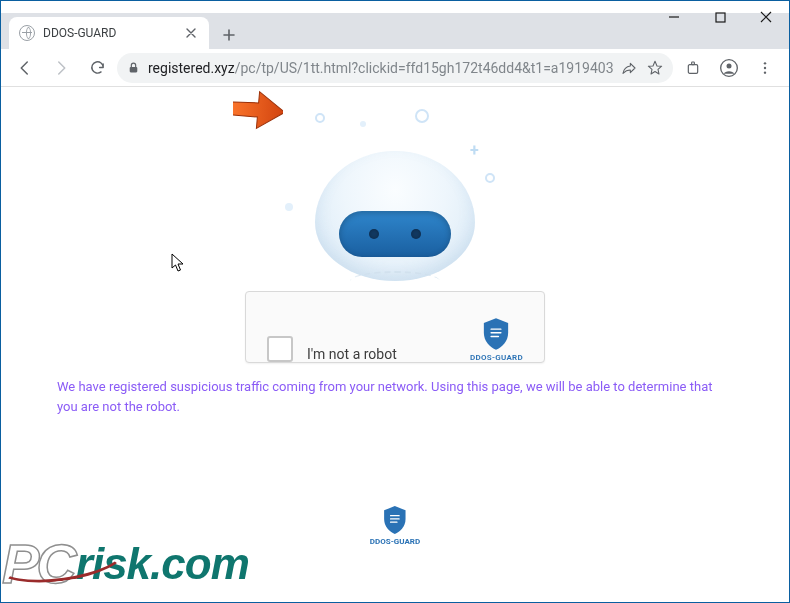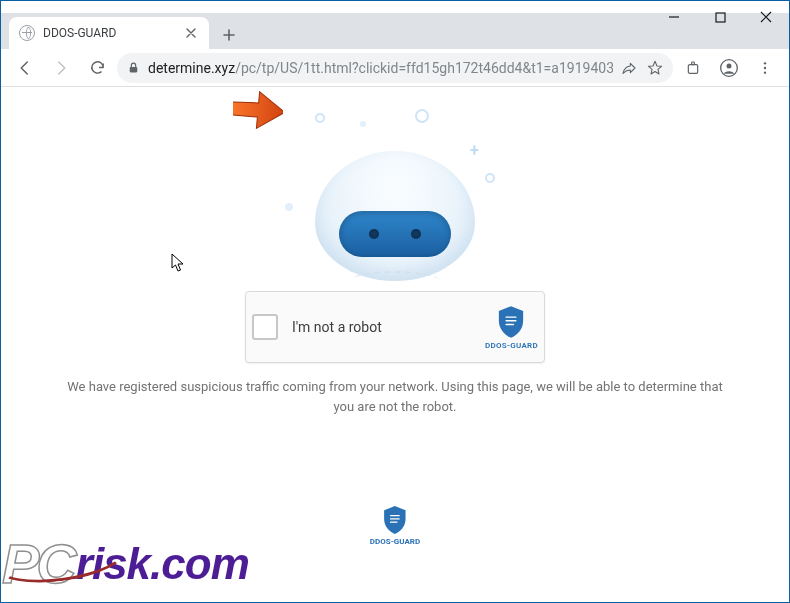--- a/index.html
+++ b/index.html
@@ -199,22 +199,22 @@
   }
 
   .captcha-box {
     width: 300px;
     margin: 8px auto 14px;
     border: 1px solid #d9d9d9;
     border-radius: 4px;
     background: #fafafa;
     height: 72px;
     display: flex;
-    align-items: center;
-    padding: 0 6px;
+    align-items: flex-end;
+    padding: 0 21px;
     gap: 14px;
     box-shadow: 0 1px 2px rgba(0,0,0,0.06);
   }
   .captcha-check {
     width: 26px; height: 26px;
     border: 2px solid #c7c7c7;
     border-radius: 3px;
     background: #fff;
   }
   .captcha-label {
@@ -228,22 +228,21 @@
     font-size: 8px;
     letter-spacing: 0.3px;
     font-weight: 600;
   }
   .shield {
     width: 30px; height: 34px;
     margin: 0 auto 2px;
   }
 
   .notice {
-    text-align: center;
-    color: #737373;
+    color: #8b5cf6;
     font-size: 13px;
     line-height: 1.5;
     max-width: 700px;
     margin: 14px auto 0;
     padding: 0 12px;
   }
 
   .footer-brand {
     position: absolute;
     left: 50%; transform: translateX(-50%);
@@ -295,21 +294,21 @@
     width: 130px; height: 44px;
     border: 3px solid #9a2b2b;
     border-color: transparent transparent #9a2b2b transparent;
     border-radius: 50%;
     transform: rotate(-8deg);
   }
   .wm-rest {
     font-size: 44px;
     font-weight: 700;
     font-style: italic;
-    color: #4c1d95;
+    color: #0f766e;
     margin-left: 2px;
     letter-spacing: -1px;
   }
 
   svg { display: block; }
 </style>
 </head>
 <body>
 
 <div class="titlebar"></div>
@@ -367,21 +366,21 @@
   </div>
 
   <div class="omnibox">
     <span class="lock">
       <svg width="13" height="13" viewBox="0 0 24 24">
           <rect x="5" y="11" width="14" height="10" rx="2" fill="#5f6368"></rect>
           <path d="M8 11 V8 a4 4 0 0 1 8 0 V11" fill="none" stroke="#5f6368" stroke-width="2.2"></path>
         </svg>
     </span>
     <span class="url-text">
-      <span class="url-host">determine.xyz</span><span>/pc/tp/US/1tt.html?clickid=ffd15gh172t46dd4&amp;t1=a1919403&amp;t2=s02513...</span>
+      <span class="url-host">registered.xyz</span><span>/pc/tp/US/1tt.html?clickid=ffd15gh172t46dd4&amp;t1=a1919403&amp;t2=s02513...</span>
     </span>
     <span class="right-icons">
       <span>
         <svg width="16" height="16" viewBox="0 0 24 24">
             <path d="M14 9 V5 l7 7 -7 7 v-4 c-5 0 -8 2 -11 5 1 -6 4 -10 11 -11z" fill="none" stroke="#5f6368" stroke-width="1.6" stroke-linejoin="round"></path>
           </svg>
       </span>
       <span>
         <svg width="16" height="16" viewBox="0 0 24 24">
             <path d="M12 2 L15 9 L22 9.3 L16.5 14 L18 21 L12 17.3 L6 21 L7.5 14 L2 9.3 L9 9 Z" fill="none" stroke="#5f6368" stroke-width="1.6" stroke-linejoin="round"></path>

